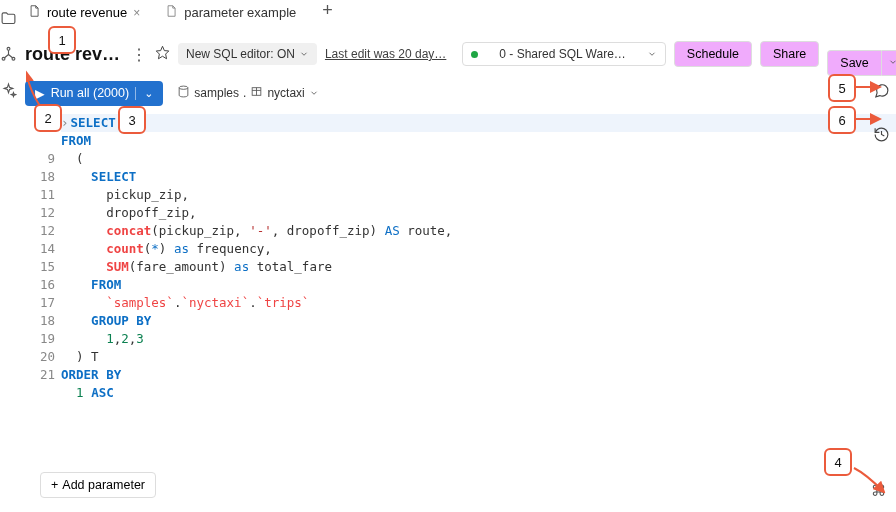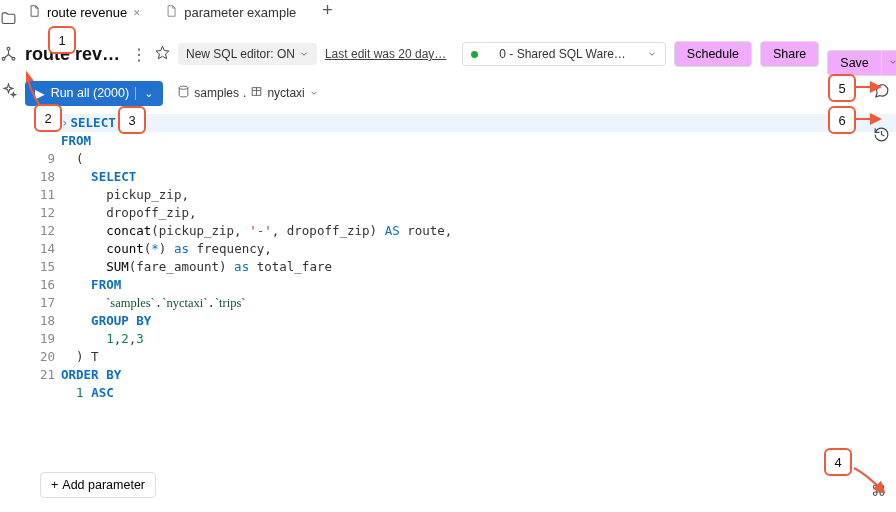--- a/index.html
+++ b/index.html
@@ -153,24 +153,24 @@
     user-select: none;
   }
   .gutter .ln { height: 18px; }
   .code { flex: 1; }
   .code .line { height: 18px; white-space: pre; }
   .hl { background: #eef4fc; }
   .fold { color: #888; margin-right: 2px; }
   .kw { color: #0d6fc5; font-weight: 600; }
   .id { color: #333; }
   .op { color: #333; }
-  .fn { color: #000000; }
+  .fn { color: #ef4444; font-weight: bold; }
   .as { color: #0d6fc5; }
   .str { color: #b83232; }
-  .bt { color: #14532d; font-family: Liberation Serif, serif; }
+  .bt { color: #ef4444; }
   .num { color: #0b8050; }
   .star { color: #0d6fc5; }
 
   
   .right-rail {
     position: absolute;
     right: 6px;
     top: 82px;
     display: flex;
     flex-direction: column;

